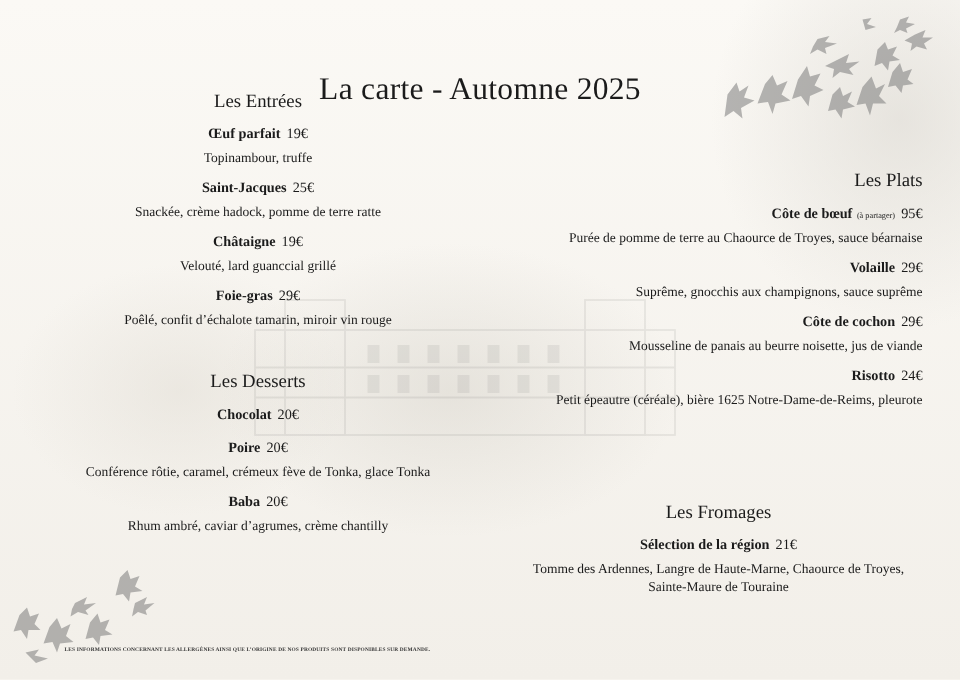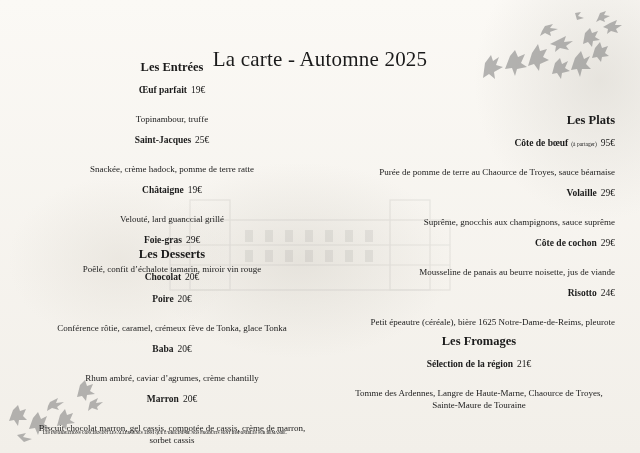--- a/index.html
+++ b/index.html
@@ -20,26 +20,26 @@
   .building {
     position:absolute; left:150px; top:190px; width:330px; height:110px;
     opacity:0.10;
   }
   .leaves { position:absolute; opacity:0.55; }
   .title {
     position:absolute; left:0; width:640px; top:12px; text-align:center;
     font-size:21px; font-weight:normal; letter-spacing:0.2px;margin-top:35px;
   }
   .section { position:absolute; text-align:center; }
-  .sec-title { font-size:12.5px; font-weight:bold; margin:0 0 4px 0; }
+  .sec-title { font-size:12.5px; font-weight:normal; margin:0 0 4px 0; }
   .item { margin:0 0 4px 0; }
   .item-name { font-size:9.5px; font-weight:bold; }
   .item-price { font-size:9.5px; margin-left:4px; }
   .item-note { font-size:5.5px; margin-left:3px; }
-  .item-desc { font-size:9px; line-height:12px; display:block; margin-top:16px;font-family:Liberation Serif, serif; }
+  .item-desc { font-size:9px; line-height:12px; display:block; margin-top:2px;font-family:Liberation Serif, serif; }
   .footer {
     position:absolute; left:43px; top:431px;
     font-size:3.6px; letter-spacing:0.1px; font-weight:bold; color:#333;
   }
 </style>
 </head>
 <body>
 
 <div class="bg-wash"></div>
 
@@ -126,24 +126,20 @@
     <span class="item-name">Chocolat</span><span class="item-price">20€</span>
   </div>
   <div class="item">
     <span class="item-name">Poire</span><span class="item-price">20€</span>
     <span class="item-desc">Conférence rôtie, caramel, crémeux fève de Tonka, glace Tonka</span>
   </div>
   <div class="item">
     <span class="item-name">Baba</span><span class="item-price">20€</span>
     <span class="item-desc">Rhum ambré, caviar d’agrumes, crème chantilly</span>
   </div>
-  <div class="item">
-    <span class="item-name">Marron</span><span class="item-price">20€</span>
-    <span class="item-desc" style="width:270px;margin-left:auto;margin-right:auto;">Biscuit chocolat marron, gel cassis, compotée de cassis, crème de marron, sorbet cassis</span>
-  </div>
 </div>
 
 <div class="section" style="left:335px;top:113px;width:280px;text-align:right;">
   <div class="sec-title">Les Plats</div>
   <div class="item">
     <span class="item-name">Côte de bœuf</span><span class="item-note">(à partager)</span><span class="item-price">95€</span>
     <span class="item-desc">Purée de pomme de terre au Chaource de Troyes, sauce béarnaise</span>
   </div>
   <div class="item">
     <span class="item-name">Volaille</span><span class="item-price">29€</span>

